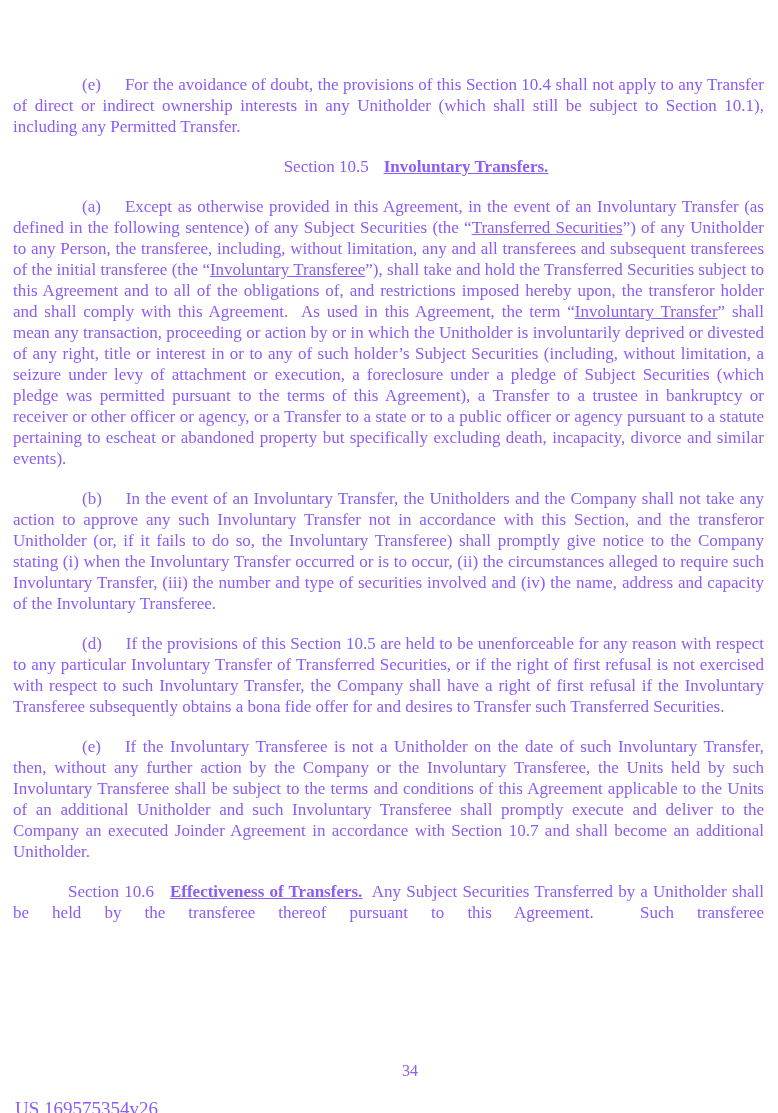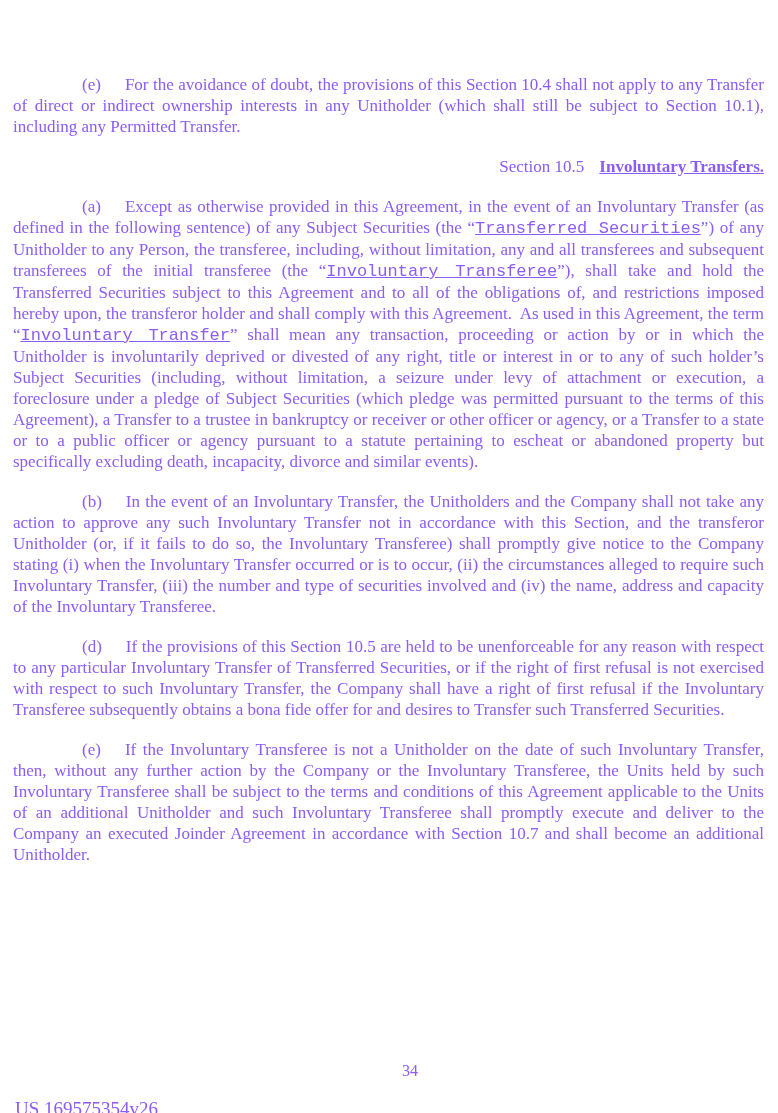--- a/index.html
+++ b/index.html
@@ -20,31 +20,31 @@
     top: 62px;
     font-size: 17px;
     line-height: 21px;
   }
   .para {
     margin: 0 0 19px 0;
     text-align: justify;
     text-indent: 69px;
   }
   .para.heading {
-    text-align: right;
+    text-align: center;
     text-indent: 55px;
   }
   .para.section-run {
     text-indent: 55px;
   }
   .para.cont {
     text-align-last: justify;
   }
   .tab { display: inline-block; }
-  .seg-u { text-decoration: underline; font-family: Liberation Mono, monospace; }
+  .seg-u { text-decoration: underline; }
   .seg-bu { font-weight: bold; text-decoration: underline; }
   #page-number {
     position: absolute;
     left: 0; right: 0;
     top: 1049px;
     text-align: center;
     font-size: 16px;
     line-height: 20px;
     padding-left: 42px;
   }
@@ -60,16 +60,17 @@
 <body>
 
 <div id="page">
   <div id="doc">
       <p class="para sub"><span>(e)</span><span class="tab" style="width: 24px;"></span><span>For the avoidance of doubt, the provisions of this Section 10.4 shall not apply to any Transfer of direct or indirect ownership interests in any Unitholder (which shall still be subject to Section 10.1), including any Permitted Transfer.</span></p>
       <p class="para heading"><span>Section 10.5</span><span class="tab" style="width: 15px;"></span><span class="seg-bu">Involuntary Transfers.</span></p>
       <p class="para sub"><span>(a)</span><span class="tab" style="width: 24px;"></span><span>Except as otherwise provided in this Agreement, in the event of an Involuntary Transfer (as defined in the following sentence) of any Subject Securities (the “</span><span class="seg-u">Transferred Securities</span><span>”) of any Unitholder to any Person, the transferee, including, without limitation, any and all transferees and subsequent transferees of the initial transferee (the “</span><span class="seg-u">Involuntary Transferee</span><span>”), shall take and hold the Transferred Securities subject to this Agreement and to all of the obligations of, and restrictions imposed hereby upon, the transferor holder and shall comply with this Agreement.&nbsp; As used in this Agreement, the term “</span><span class="seg-u">Involuntary Transfer</span><span>” shall mean any transaction, proceeding or action by or in which the Unitholder is involuntarily deprived or divested of any right, title or interest in or to any of such holder’s Subject Securities (including, without limitation, a seizure under levy of attachment or execution, a foreclosure under a pledge of Subject Securities (which pledge was permitted pursuant to the terms of this Agreement), a Transfer to a trustee in bankruptcy or receiver or other officer or agency, or a Transfer to a state or to a public officer or agency pursuant to a statute pertaining to escheat or abandoned property but specifically excluding death, incapacity, divorce and similar events).</span></p>
       <p class="para sub"><span>(b)</span><span class="tab" style="width: 24px;"></span><span>In the event of an Involuntary Transfer, the Unitholders and the Company shall not take any action to approve any such Involuntary Transfer not in accordance with this Section, and the transferor Unitholder (or, if it fails to do so, the Involuntary Transferee) shall promptly give notice to the Company stating (i) when the Involuntary Transfer occurred or is to occur, (ii) the circumstances alleged to require such Involuntary Transfer, (iii) the number and type of securities involved and (iv) the name, address and capacity of the Involuntary Transferee.</span></p>
       <p class="para sub"><span>(d)</span><span class="tab" style="width: 24px;"></span><span>If the provisions of this Section 10.5 are held to be unenforceable for any reason with respect to any particular Involuntary Transfer of Transferred Securities, or if the right of first refusal is not exercised with respect to such Involuntary Transfer, the Company shall have a right of first refusal if the Involuntary Transferee subsequently obtains a bona fide offer for and desires to Transfer such Transferred Securities.</span></p>
       <p class="para sub"><span>(e)</span><span class="tab" style="width: 24px;"></span><span>If the Involuntary Transferee is not a Unitholder on the date of such Involuntary Transfer, then, without any further action by the Company or the Involuntary Transferee, the Units held by such Involuntary Transferee shall be subject to the terms and conditions of this Agreement applicable to the Units of an additional Unitholder and such Involuntary Transferee shall promptly execute and deliver to the Company an executed Joinder Agreement in accordance with Section 10.7 and shall become an additional Unitholder.</span></p>
+      <p class="para section-run cont"><span>Section 10.6</span><span class="tab" style="width: 16px;"></span><span class="seg-bu">Effectiveness of Transfers.</span><span>&nbsp; Any Subject Securities Transferred by a Unitholder shall be held by the transferee thereof pursuant to this Agreement.&nbsp; Such transferee</span></p>
     </div>
   <div id="page-number">34</div>
   <div id="footer">US 169575354v26</div>
 </div>
 
 </body></html>

